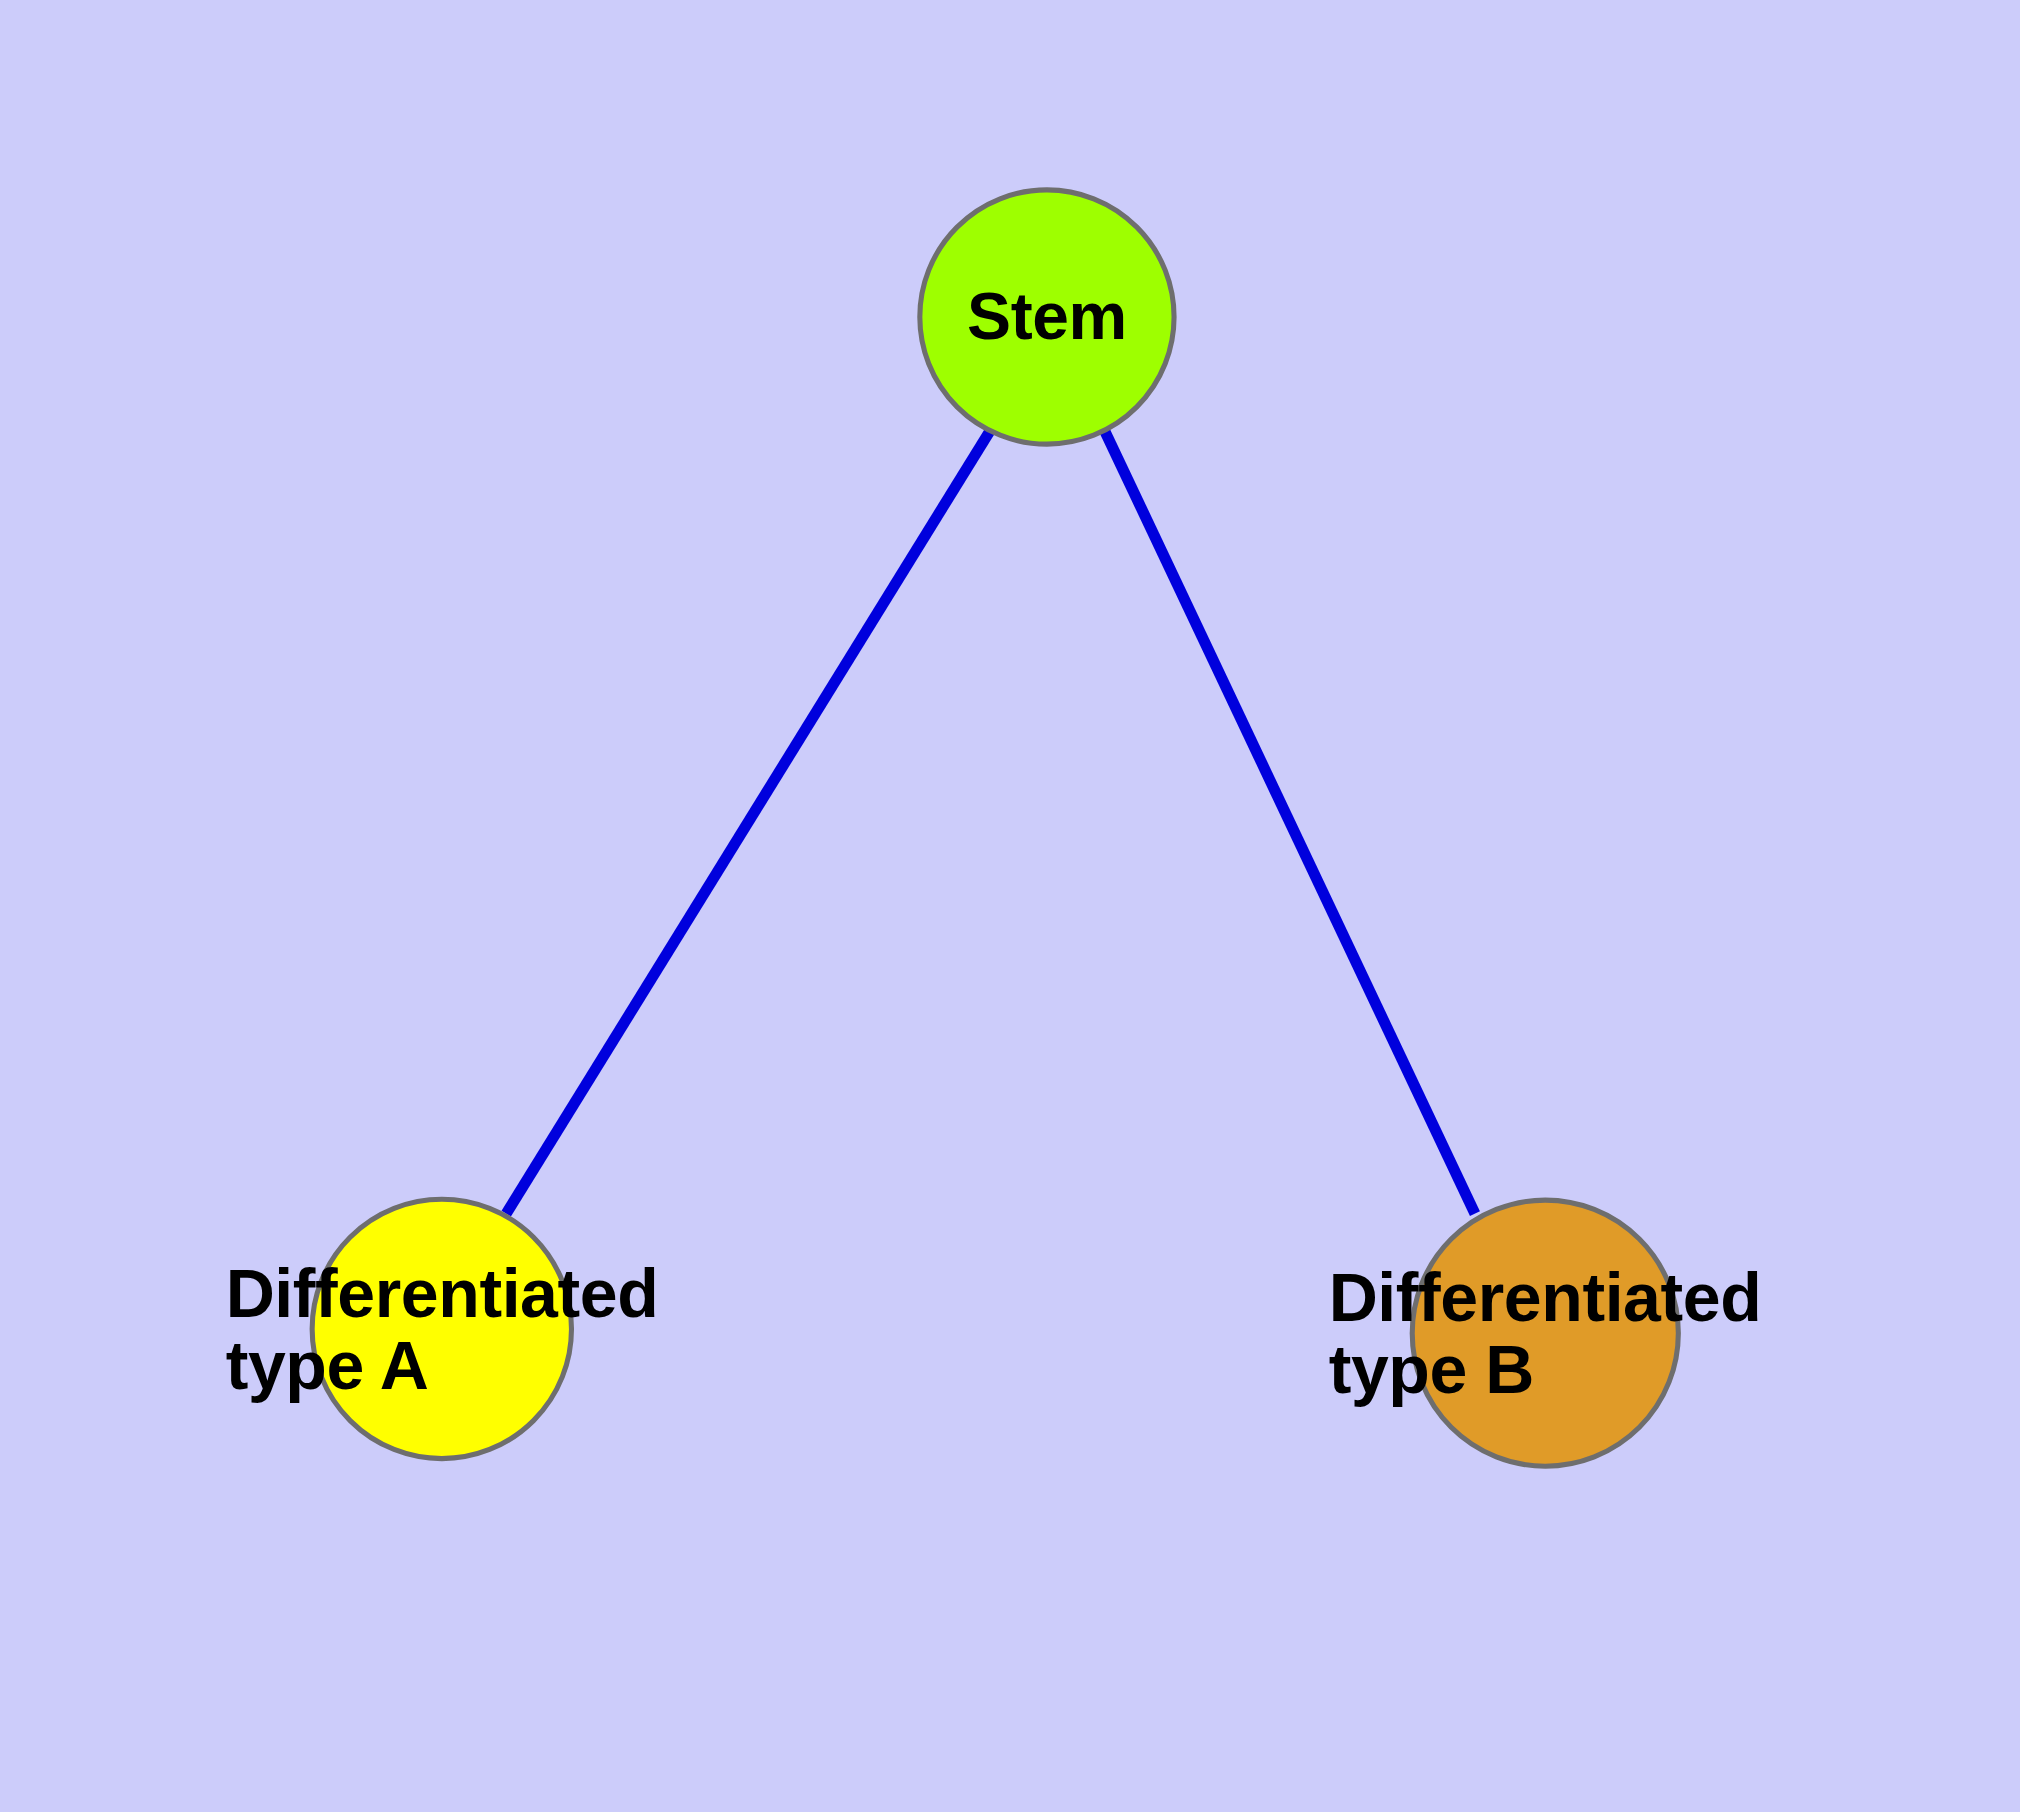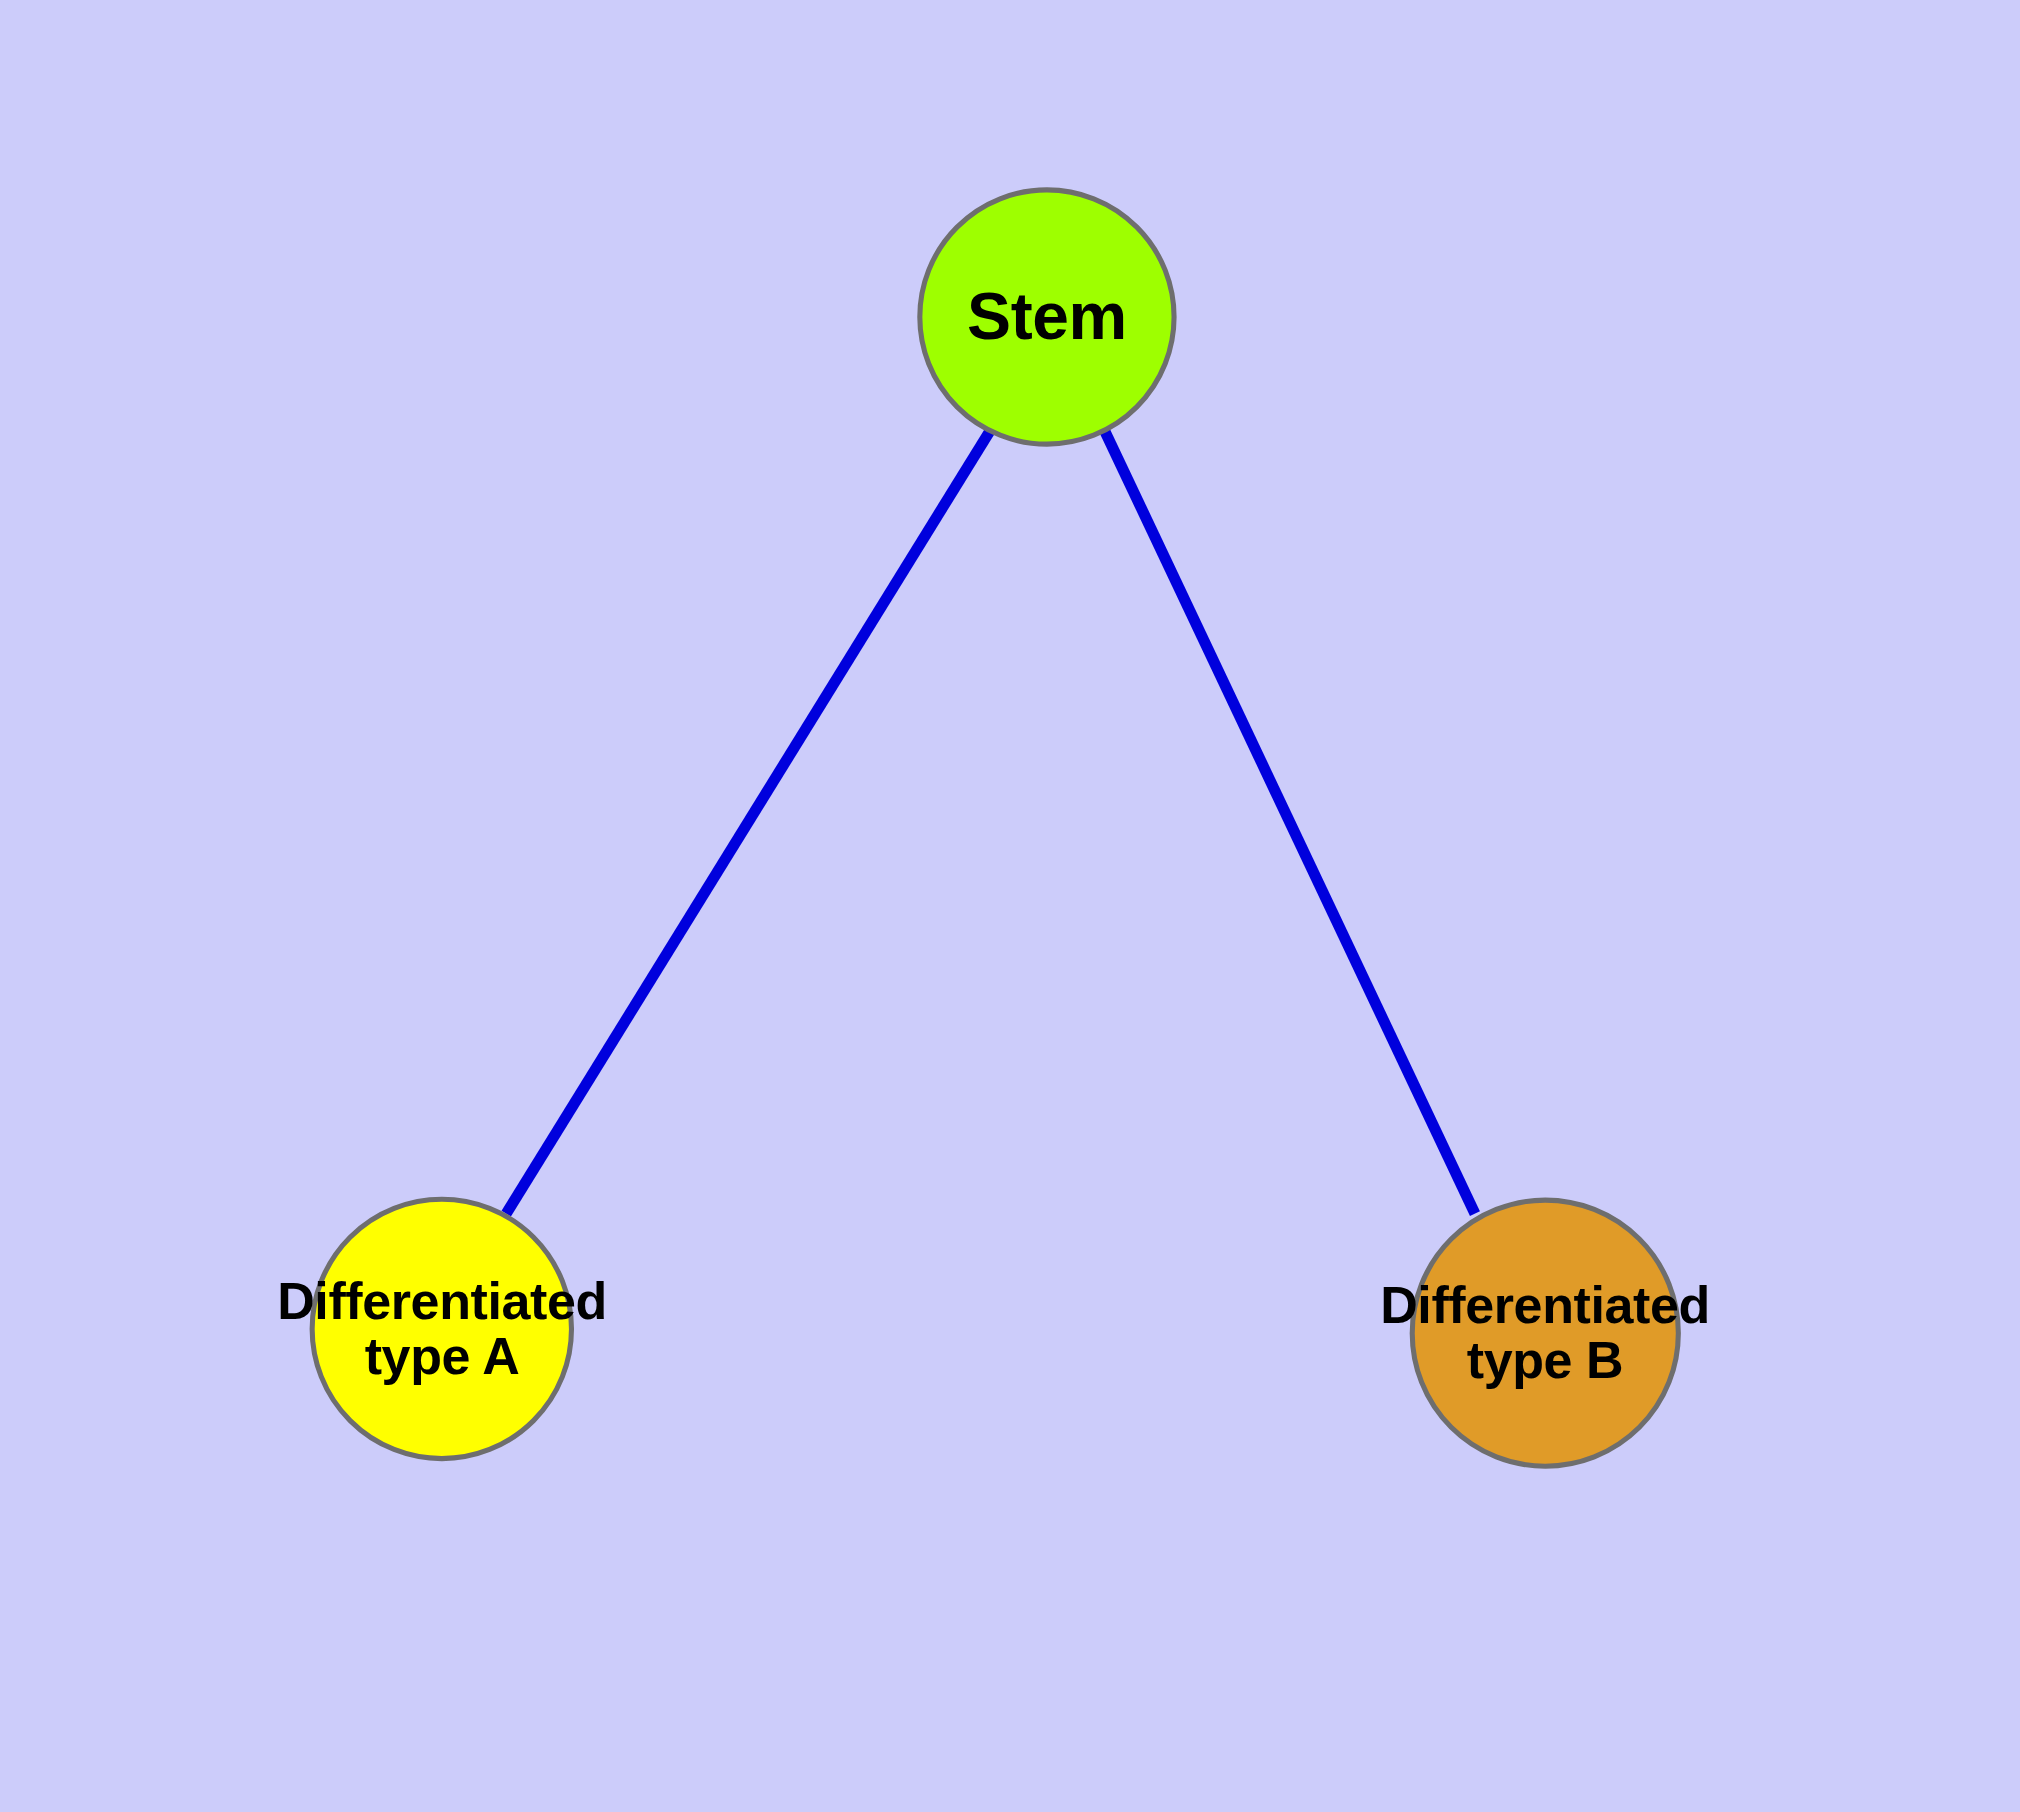--- a/index.html
+++ b/index.html
@@ -25,32 +25,31 @@
     left: 0;
     width: 2021px;
     height: 1812px;
     display: block;
   }
   .node-label {
     position: absolute;
     color: #000000;
     font-family: "Liberation Sans", sans-serif;
     font-weight: bold;
-    text-align: center;
     white-space: pre;
     line-height: 1.06;
     letter-spacing: -0.4px;
     transform: translate(-50%, -50%);
     pointer-events: none;
   }
   .node-label.stem {
     font-size: 66px;
   }
   .node-label.leaf {
-    font-size: 52px;
+    font-size: 68px;
   }
 </style>
 </head>
 <body>
 
 <div id="graph-canvas">
 
   <svg id="graph-svg" viewBox="0 0 2384 2138">
     <g id="edge-layer">
         <line x1="1168" y1="508" x2="597" y2="1432" stroke="#0000dd" stroke-width="13" stroke-linecap="butt"></line>

